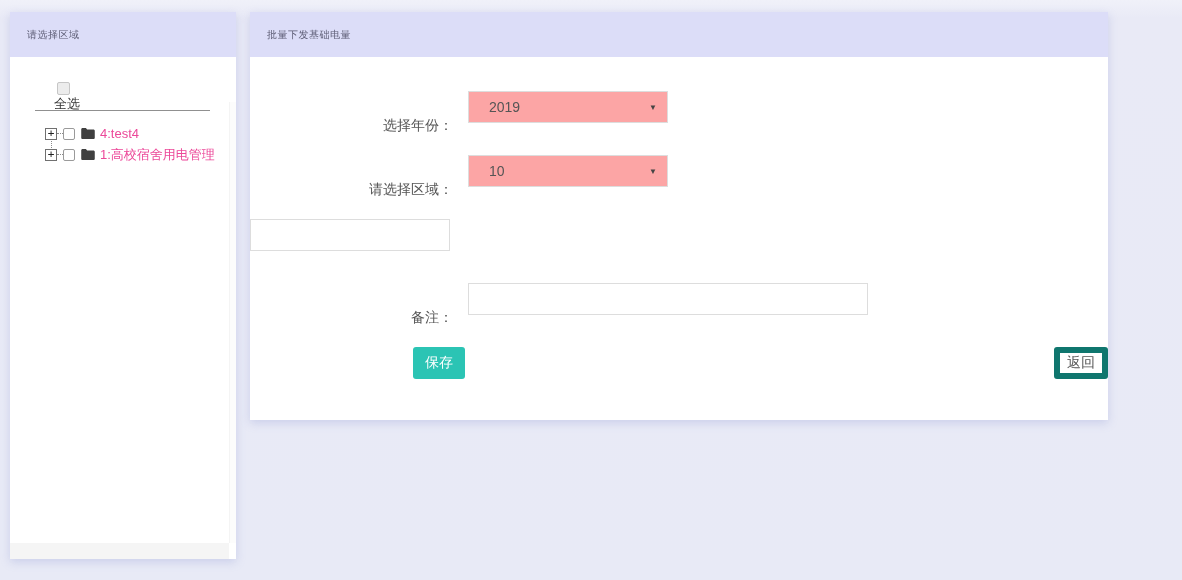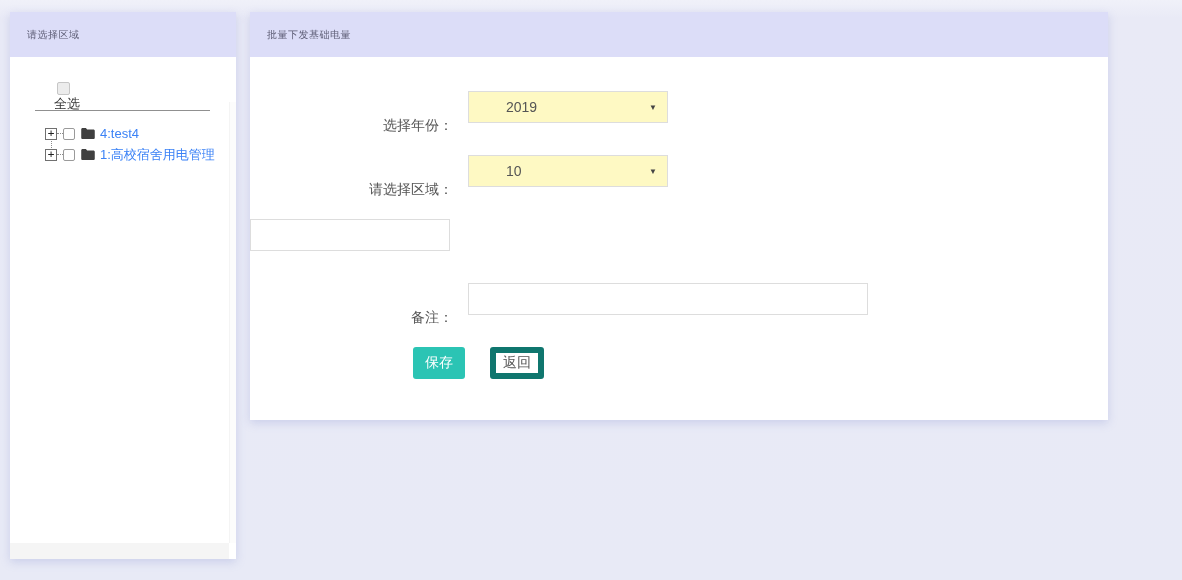--- a/index.html
+++ b/index.html
@@ -66,52 +66,52 @@
     cursor: pointer; flex: none;
   }
   .connector-h {
     width: 6px; height: 0; border-top: 1px dotted #8a8a8a; flex: none;
   }
   .tree-checkbox {
     width: 12px; height: 12px; background: #ffffff;
     border: 1px solid #9a9a9a; border-radius: 2px; cursor: pointer; flex: none;
   }
   .folder-icon { margin-left: 6px; flex: none; display: flex; align-items: center; }
-  .tree-label { margin-left: 5px; font-size: 13px; color: #3b82f6; cursor: pointer; }
+  .tree-label { margin-left: 5px; font-size: 13px; color: #ec4899; cursor: pointer; }
   .connector-v {
     position: absolute; left: 41px; top: 81px; height: 16px; width: 0;
     border-left: 1px dotted #8a8a8a;
   }
 
   
   .main { left: 250px; top: 12px; width: 858px; height: 408px; }
   .main-body { padding-top: 34px; }
   .form-row {
     display: flex; align-items: center; height: 32px; margin-bottom: 32px;
   }
   .form-label {
     width: 218px; text-align: right; padding-right: 15px;
     font-size: 14px; color: #555555; flex: none; margin-top: 38px;
   }
   .select-box {
-    width: 200px; height: 32px; border: 1px solid #dddddd; background: #fef9c3;
+    width: 200px; height: 32px; border: 1px solid #dddddd; background: #fca5a5;
     display: flex; align-items: center; cursor: pointer;
-    padding: 0 10px 0 37px; font-size: 14px; color: #555555;
+    padding: 0 10px 0 20px; font-size: 14px; color: #555555;
   }
   .select-value { flex: 1; }
   .select-caret { font-size: 8px; color: #444444; flex: none; }
   .text-input {
     height: 32px; border: 1px solid #dddddd; background: #ffffff;
     padding: 0 10px; font-size: 14px; color: #555555; outline: none;
     font-family: "Liberation Sans", "DejaVu Sans", sans-serif;
   }
   .input-narrow { width: 200px; }
   .input-wide { width: 400px; }
   .button-row {
-    display: flex; align-items: center; margin-left: 163px; margin-top: 0;
+    display: flex; align-items: center; margin-left: 163px; margin-top: 0; justify-content: space-between;
   }
   .btn {
     height: 32px; border-radius: 3px; font-size: 14px; cursor: pointer;
     display: inline-flex; align-items: center; justify-content: center;
     font-family: "Liberation Sans", "DejaVu Sans", sans-serif;
   }
   .btn-save {
     width: 52px; background: #2bc4b4; color: #ffffff; border: none;
   }
   .btn-back {

